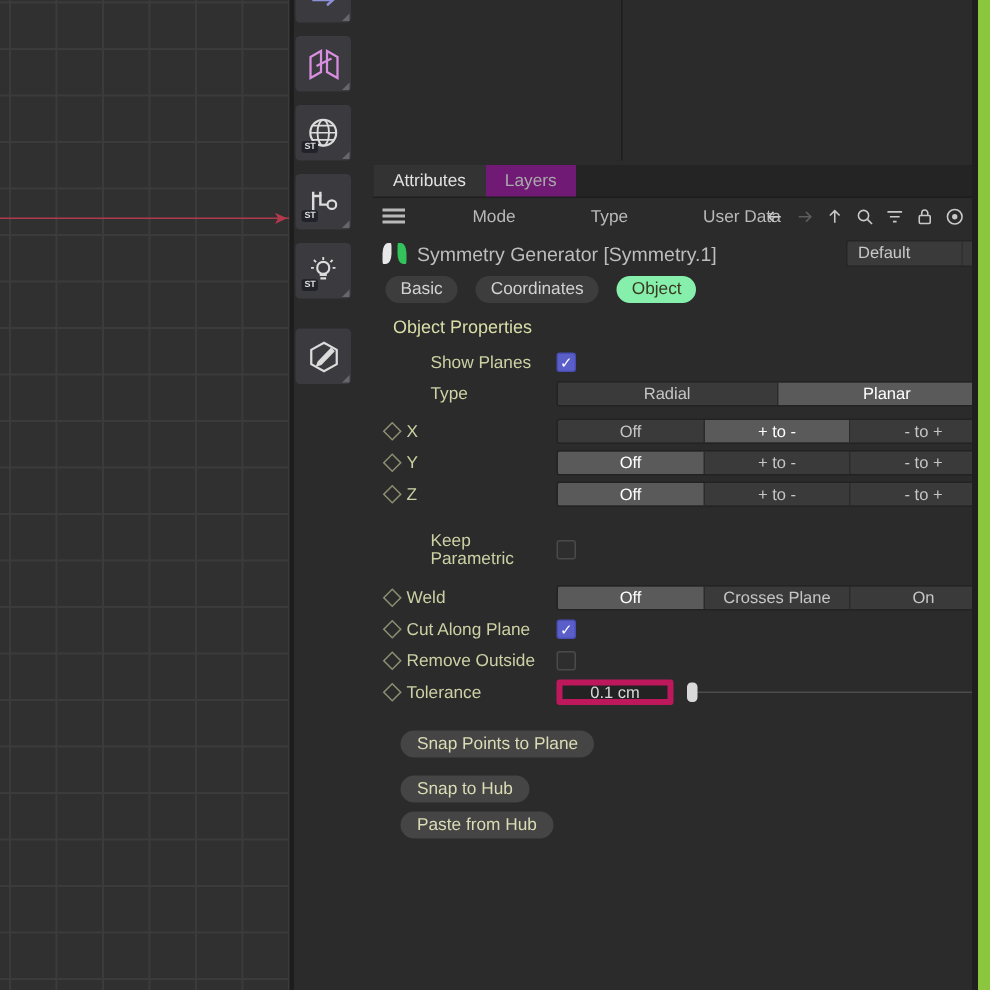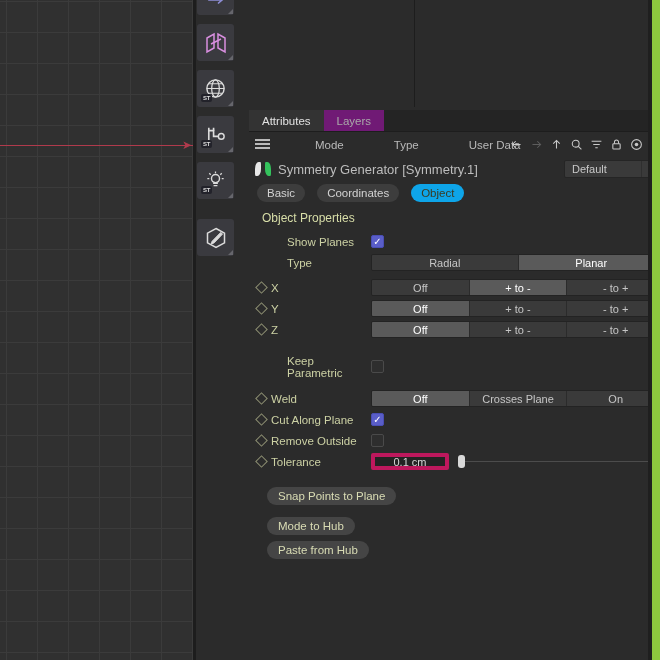--- a/index.html
+++ b/index.html
@@ -136,21 +136,21 @@
     width: 18px; display: flex; align-items: center; justify-content: center;
     color: #cfcfcf; font-size: 8px; border-left: 1px solid #2f2f2f;
   }
 
   #sub-tabs { height: 24px; display: flex; align-items: center; padding-left: 8px; gap: 12px; }
   .sub-tab {
     height: 18px; padding: 0 10px; border-radius: 9px;
     font-size: 11.5px; color: #d2d2d2; background: #3d3d3d;
     display: flex; align-items: center;
   }
-  .sub-tab.active { background: #0ea5e9; color: #3a3a22; }
+  .sub-tab.active { background: #86efac; color: #3a3a22; }
 
   #props { padding: 6px 0 0 0; }
   .section-title {
     font-size: 12px; color: #d8dea8; padding-left: 13px; margin-bottom: 6px;
   }
   .prow {
     display: flex; align-items: center; height: 21px; padding-left: 8px;
   }
   .prow .diamond {
     width: 9px; height: 9px; border: 1px solid #8d8f72;
@@ -442,21 +442,21 @@
         <span class="slider">
           <span class="track"></span>
           <span class="knob"></span>
         </span>
       </div>
 
       <div class="btnrow" style="margin-top:14px">
         <span class="pillbtn">Snap Points to Plane</span>
       </div>
       <div class="btnrow" style="margin-top:11px">
-        <span class="pillbtn">Mode to Hub</span>
+        <span class="pillbtn">Snap to Hub</span>
       </div>
       <div class="btnrow" style="margin-top:5px">
         <span class="pillbtn">Paste from Hub</span>
       </div>
 
     </div>
   </div>
 
   <div id="dark-gutter"></div>
   <div id="green-right"></div>

